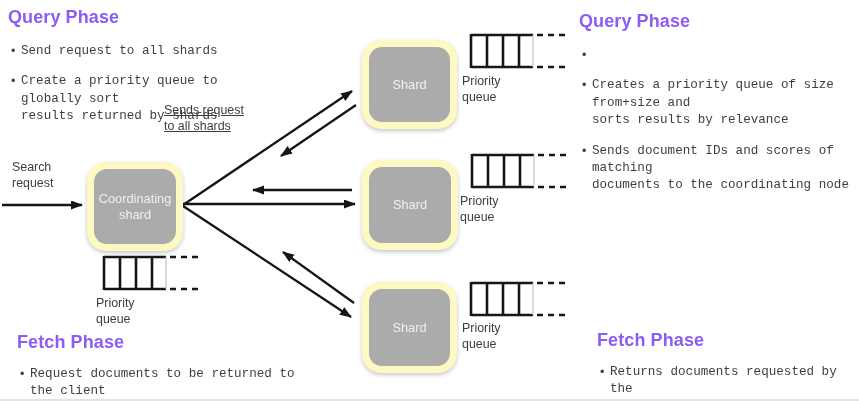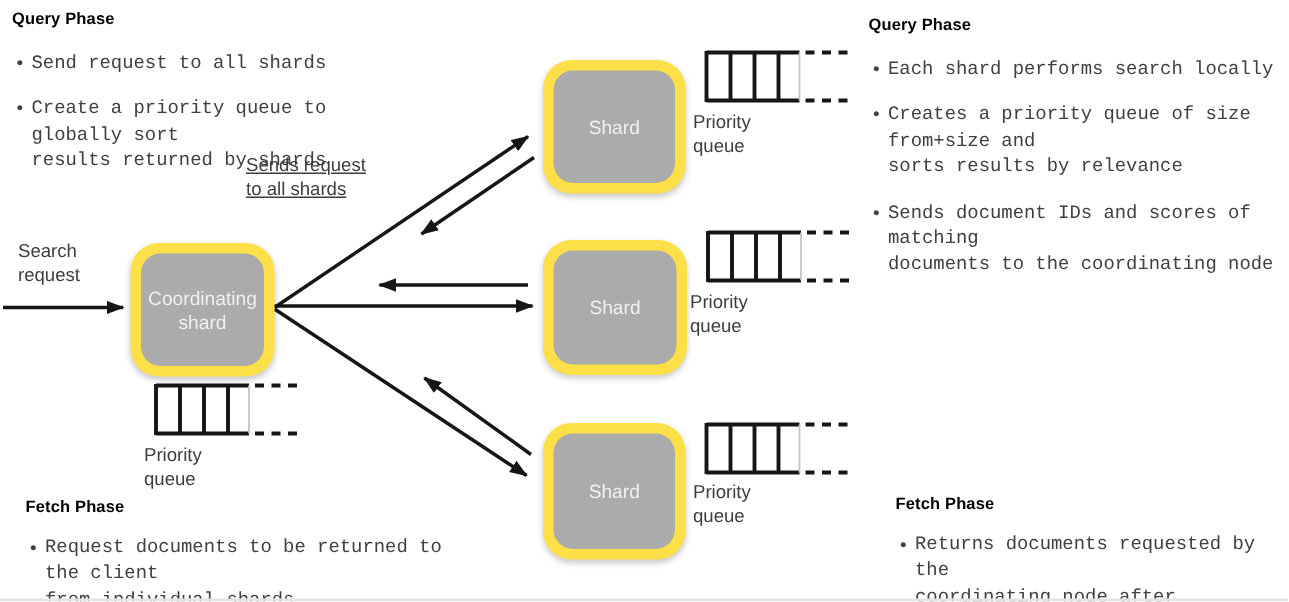--- a/index.html
+++ b/index.html
@@ -8,39 +8,39 @@
     width:859px;height:401px;
     background:#ffffff;
     overflow:hidden;
     font-family:"Liberation Sans","DejaVu Sans",sans-serif;
     color:#3d3d3d;
   }
   
   .panel{position:absolute;}
   .panel h3{
     margin:0 0 15px 0;
-    font-size:11px;
+    font-size:18px;
     font-weight:bold;
-    color:#000000;
+    color:#8b5cf6;
     letter-spacing:.1px;
   }
   .bullet{
     display:flex;
     padding-left:3px;
     margin-bottom:13px;
     font-size:12.6px;
     line-height:1.38;
     color:#404040;
   }
   .bullet .dot{width:10px;flex:0 0 10px;color:#404040;}
   .bullet .txt{white-space:pre-line;font-family:Liberation Mono, monospace;}
   
   .nodebox{
     position:absolute;
-    background:#fde047;
+    background:#fef9c3;
     border-radius:19px;
     box-shadow:0 2px 4px rgba(0,0,0,.22);
     padding:7px;
     box-sizing:border-box;
   }
   .nodebox .inner{
     width:100%;height:100%;
     background:#ababab;
     border-radius:13px;
     display:flex;align-items:center;justify-content:center;
@@ -99,21 +99,20 @@
       <span class="dot">•</span>
       <span class="txt">Create a priority queue to globally sort
 results returned by shards</span>
     </div>
   </div>
 
   <div class="panel" style="left:579px;top:11px;width:278px;">
     <h3>Query Phase</h3>
     <div class="bullet">
       <span class="dot">•</span>
-      <span class="txt">Each shard performs search locally</span>
     </div>
     <div class="bullet">
       <span class="dot">•</span>
       <span class="txt">Creates a priority queue of size from+size and
 sorts results by relevance</span>
     </div>
     <div class="bullet">
       <span class="dot">•</span>
       <span class="txt">Sends document IDs and scores of matching
 documents to the coordinating node</span>

